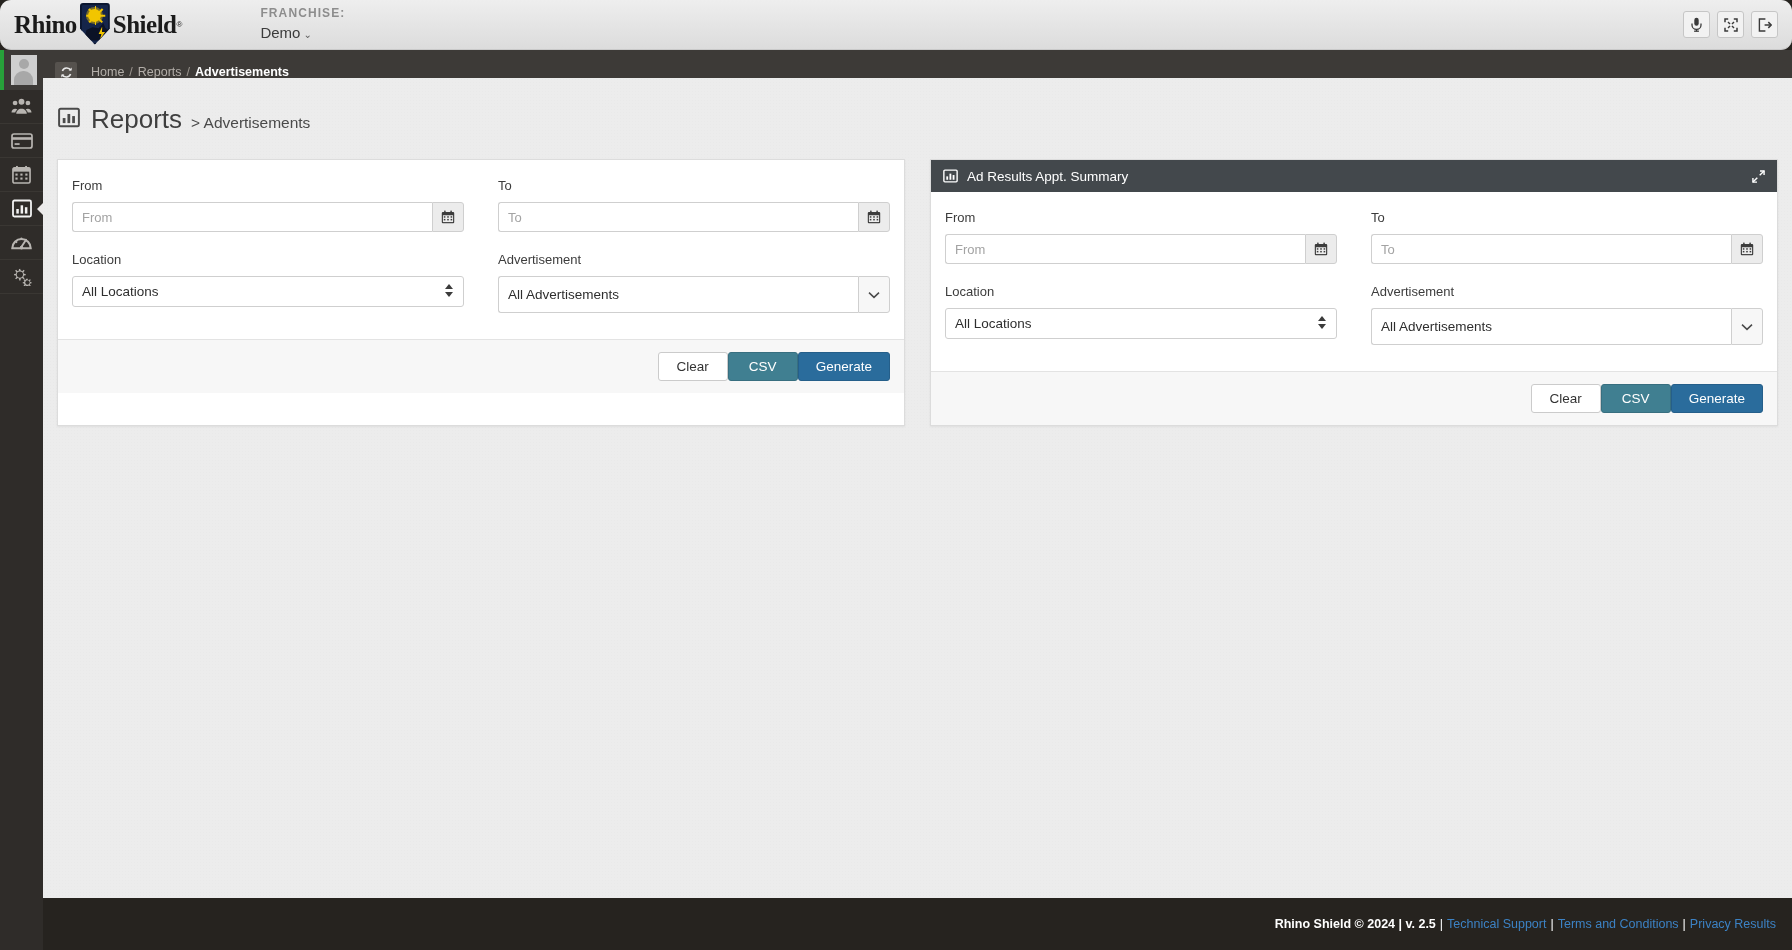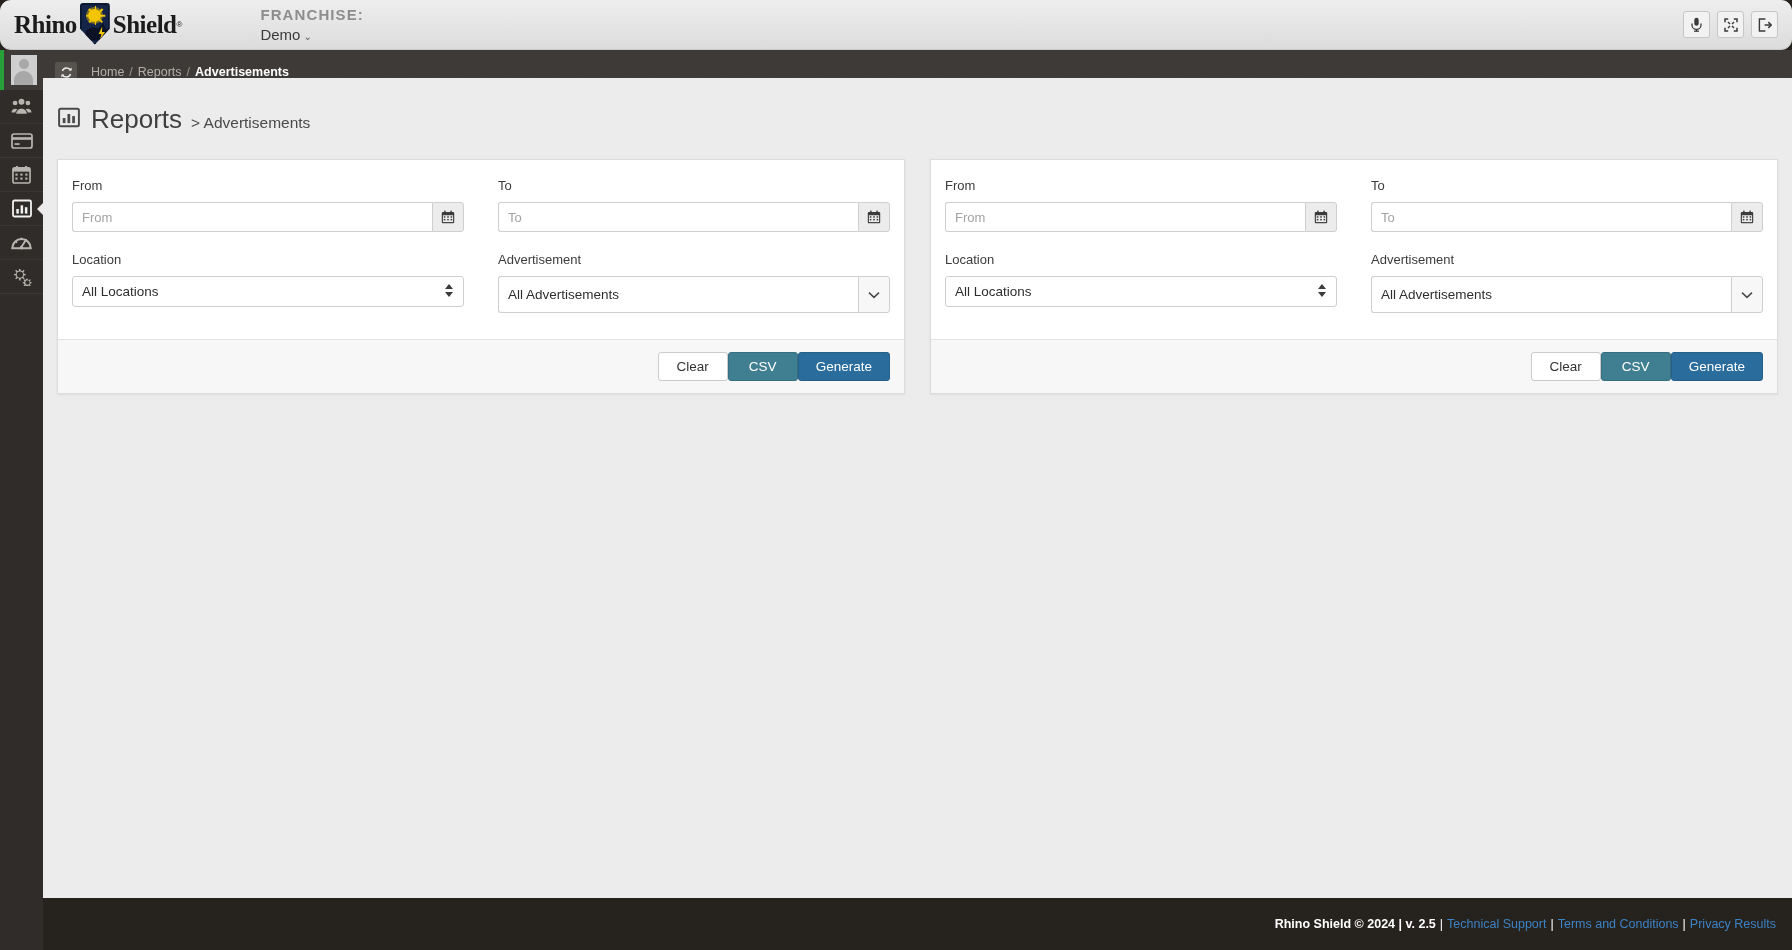--- a/index.html
+++ b/index.html
@@ -58,21 +58,21 @@
     position: absolute; left: 16px; bottom: 3px; width: 8px; height: 13px;
     background: #f2c500;
     clip-path: polygon(55% 0%, 10% 58%, 45% 58%, 28% 100%, 90% 42%, 52% 42%);
   }
   .logo-tm { font-size: 8px; vertical-align: super; color: #1b1b1b; }
 
   .franchise {
     margin-left: 78px; line-height: 1.15;
   }
   .franchise-label {
-    font-size: 15px; color: #8d8d8d; letter-spacing: 1.1px; font-weight: bold;
+    font-size: 12px; color: #8d8d8d; letter-spacing: 1.1px; font-weight: bold;
   }
   .franchise-value {
     font-size: 15px; color: #3b3b3b; margin-top: 3px; cursor: pointer;
   }
   .franchise-caret { font-size: 10px; color: #5d5d5d; margin-left: 3px; }
 
   .topbar-actions {
     margin-left: auto; margin-right: 14px; display: flex; gap: 7px;
   }
   .tb-btn {
@@ -498,20 +498,43 @@
         </div>
 
         <div class="panel-foot">
           <button class="btn btn-clear">Clear</button>
           <button class="btn btn-csv">CSV</button>
           <button class="btn btn-generate">Generate</button>
         </div>
       </div>
 
       <div class="panel">
+        <div class="panel-head">
+          <span class="ph-icon">
+            <svg width="15" height="14" viewBox="0 0 20 19">
+              <rect x="1" y="1.5" width="18" height="16" rx="1.4" fill="none" stroke="#ffffff" stroke-width="1.9"></rect>
+              <g fill="#ffffff">
+                <rect x="4.3" y="10" width="2.5" height="4.6"></rect>
+                <rect x="8.6" y="6.3" width="2.5" height="8.3"></rect>
+                <rect x="12.9" y="8.2" width="2.5" height="6.4"></rect>
+              </g>
+            </svg>
+          </span>
+          <span class="panel-title">Ad Results Appt. Summary</span>
+          <span class="panel-expand">
+            <svg width="13" height="13" viewBox="0 0 14 14">
+              <g stroke="#ffffff" stroke-width="1.5" fill="none">
+                <path d="M13 1L8.3 5.7"></path>
+                  <path d="M8.6 1H13v4.4"></path>
+                <path d="M1 13l4.7-4.7"></path>
+                  <path d="M5.4 13H1V8.6"></path>
+              </g>
+            </svg>
+          </span>
+        </div>
 
         <div class="panel-body">
           <div class="field-row">
             <div class="field">
               <label class="field-label">From</label>
               <div class="input-group">
                 <input type="text" placeholder="From" style="">
                 <div class="input-addon">
                   <svg width="14" height="14" viewBox="0 0 16 16">
                     <rect x="0.9" y="2.3" width="14.2" height="12.8" rx="1.2" fill="#3c3c3c"></rect>

